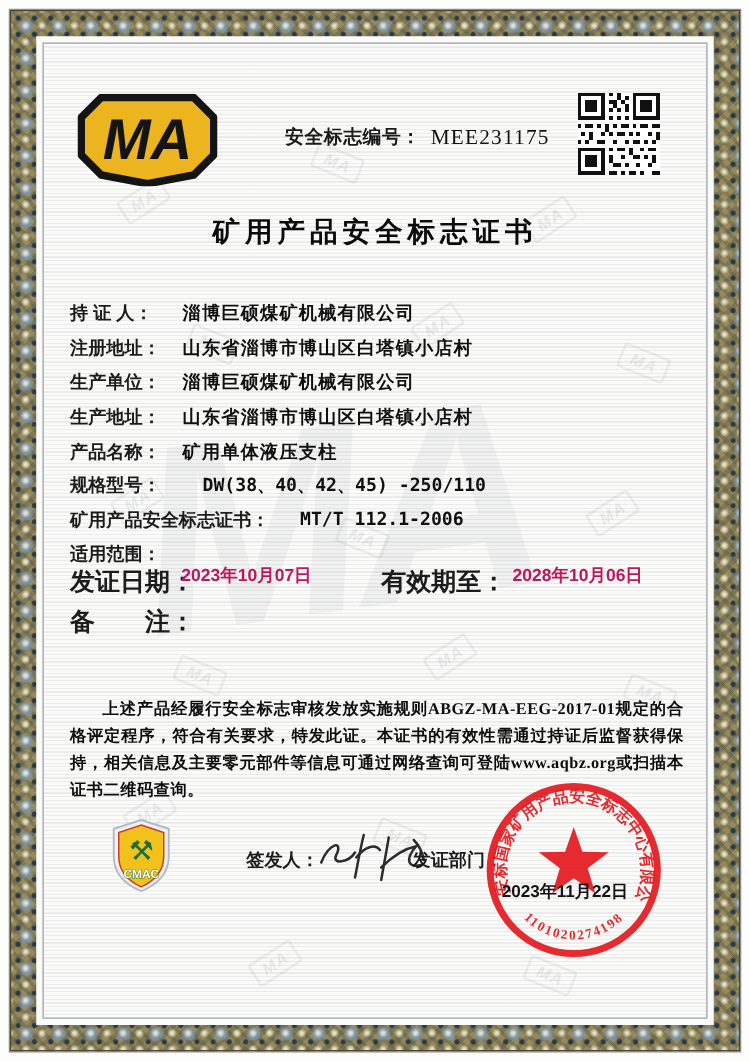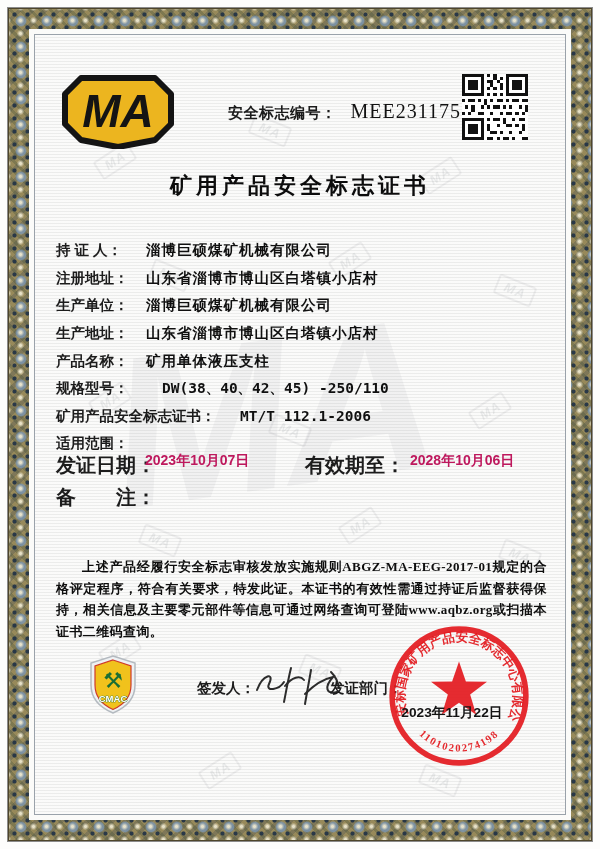--- a/index.html
+++ b/index.html
@@ -24,23 +24,23 @@
   
   .wm{position:absolute;font-weight:900;font-style:italic;font-size:13px;
       color:rgba(95,100,110,.11);border:2px solid rgba(95,100,110,.09);
       padding:1px 7px;border-radius:3px;transform:rotate(-33deg);letter-spacing:1px;pointer-events:none;}
   .wm.alt{transform:rotate(22deg);}
   .wm-big{position:absolute;left:110px;top:290px;font-size:215px;font-weight:900;font-style:italic;
       color:rgba(120,124,130,.075);transform:rotate(-8deg);letter-spacing:-8px;pointer-events:none;
       font-family:"Liberation Sans",sans-serif;}
   
   .ma-logo{position:absolute;left:62px;top:75px;}
-  .certno-row{position:absolute;left:228px;top:100px;display:flex;align-items:flex-end;gap:14px;}
+  .certno-row{position:absolute;left:228px;top:100px;display:flex;align-items:flex-start;gap:8px;}
   .certno-label{font-size:15px;font-weight:700;color:#1b1b1b;letter-spacing:.5px;}
-  .certno-value{font-family:"Liberation Serif",serif;font-size:20px;color:#111;letter-spacing:1px;}
+  .certno-value{font-family:"Liberation Serif",serif;font-size:17px;color:#111;letter-spacing:1px;}
   .qr{position:absolute;left:462px;top:74px;}
   
   .title{position:absolute;left:0;right:0;top:171px;text-align:center;
      font-size:22px;font-weight:900;color:#0c0c0c;letter-spacing:4px;
      font-family:"Liberation Serif",serif;}
   
   .fields{position:absolute;left:56px;top:237px;width:492px;}
   .frow{display:flex;align-items:center;height:27.6px;}
   .flabel{font-size:14.5px;font-weight:700;color:#1c1c1c;min-width:90px;white-space:nowrap;}
   .fvalue{font-family:"Liberation Serif",serif;font-weight:700;font-size:14.5px;color:#101010;letter-spacing:1px;}

